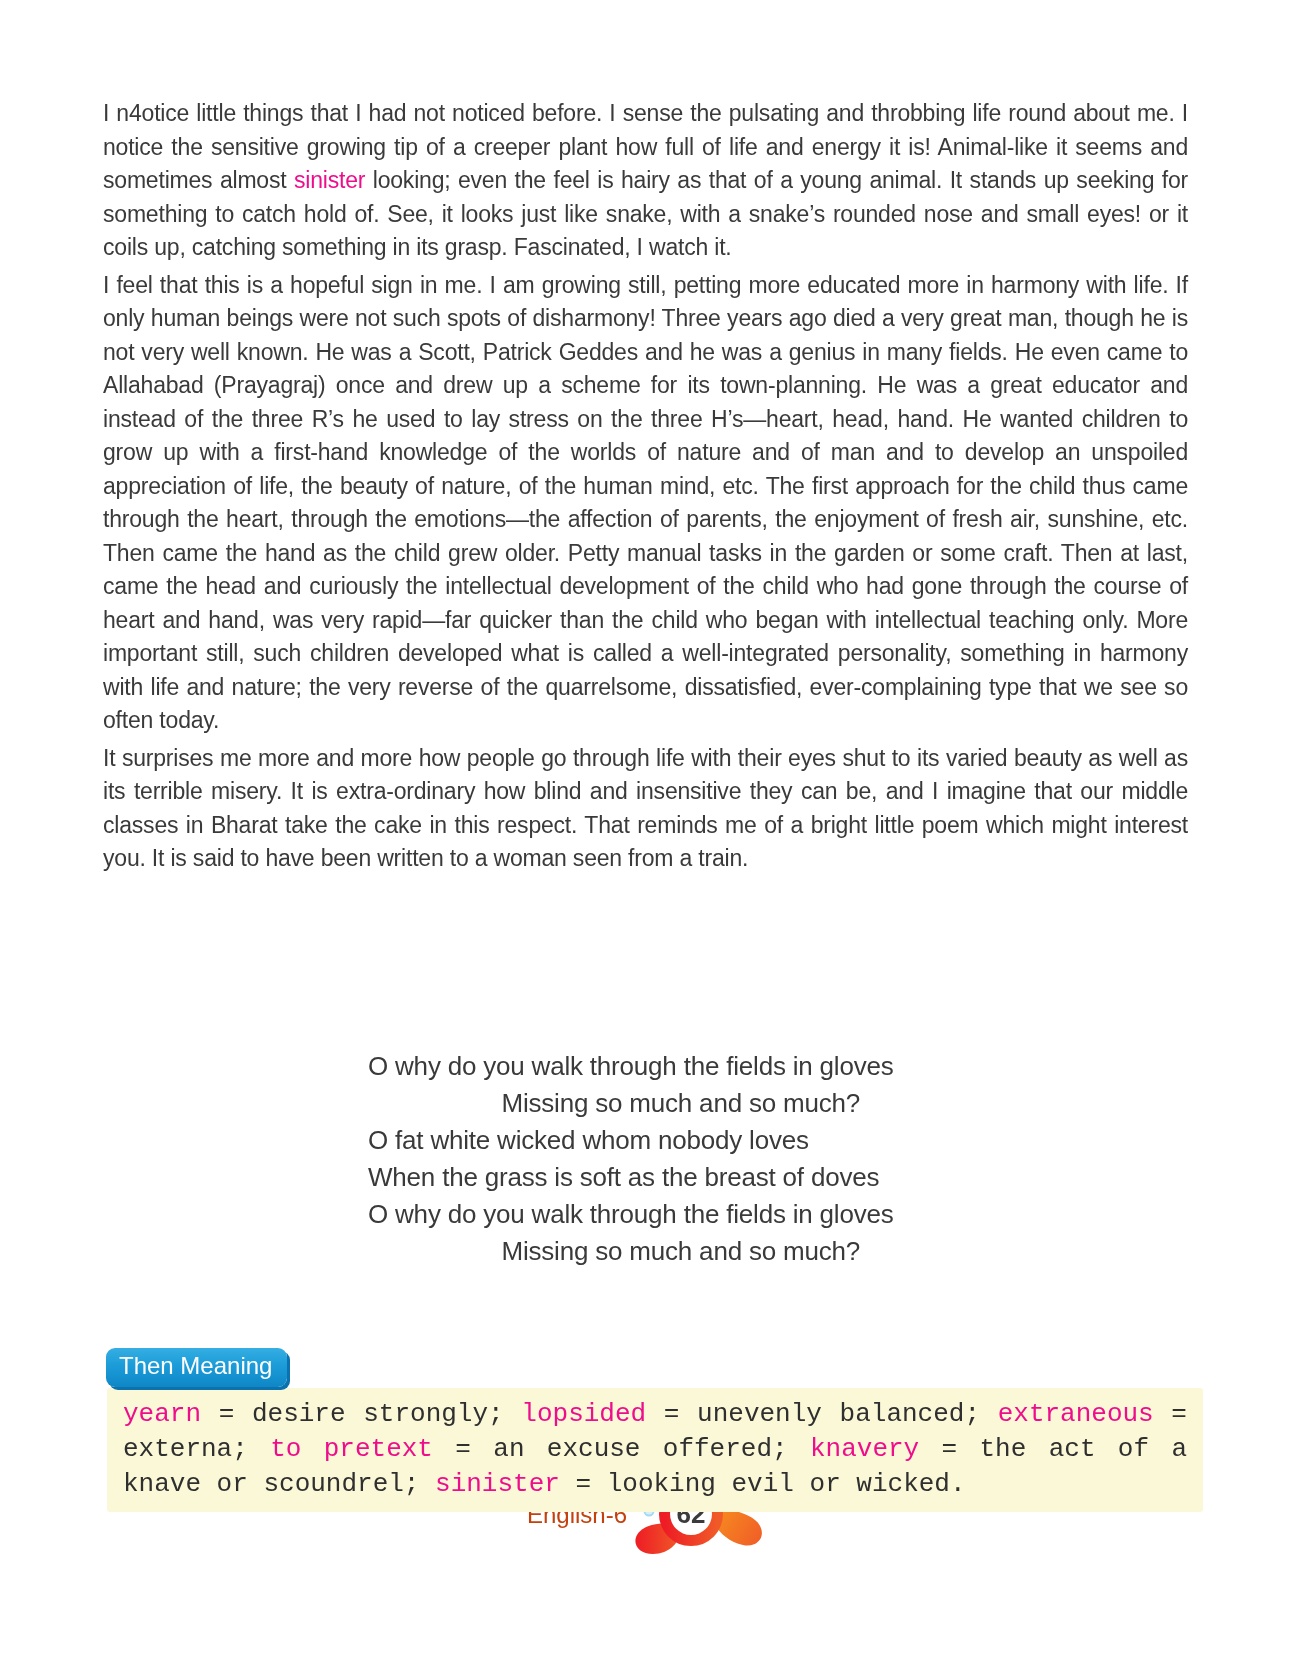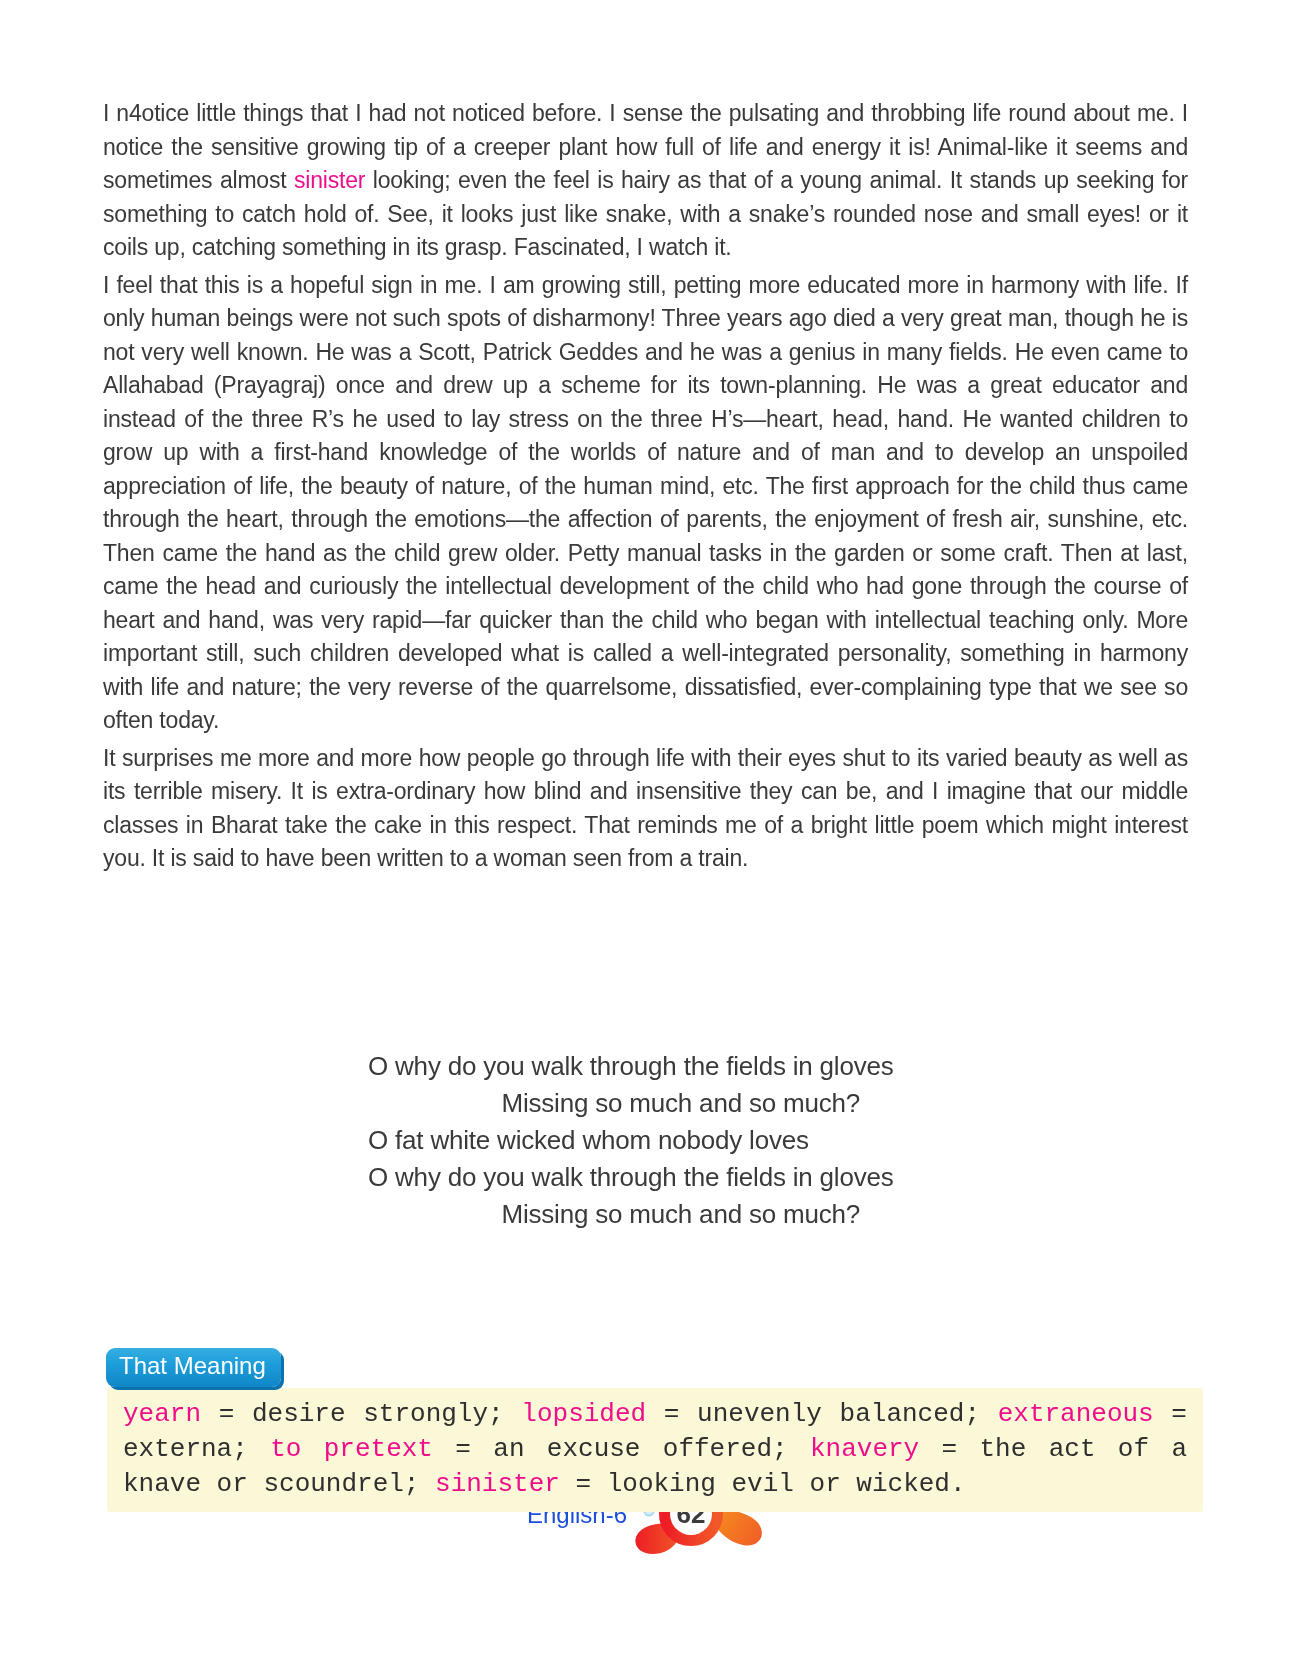--- a/index.html
+++ b/index.html
@@ -39,44 +39,45 @@
     font-family:Liberation Mono, monospace;
     font-size:26px;line-height:35px;color:#2f2f2f;text-align:justify;
   }
   .wm-box .term{color:var(--pink,#ee0e8c);}
 
   .footer{
     position:absolute;left:0;top:1462px;width:100%;
     display:flex;justify-content:center;align-items:center;
   }
   .book{
-    font-size:24px;color:#1d4ed8;position:relative;top:3px;margin-right:2px;
+    font-size:24px;color:#c2410c;position:relative;top:3px;margin-right:2px;
   }
   .logo{display:block;}
 </style>
 </head>
 <body>
 
 <div class="page">
 
   <div class="body-text">
       <p><span>I n4otice little things that I had not noticed before. I sense the pulsating and throbbing life round about me. I notice the sensitive growing tip of a creeper plant how full of life and energy it is! Animal-like it seems and sometimes almost </span><span class="pink">sinister</span><span> looking; even the feel is hairy as that of a young animal. It stands up seeking for something to catch hold of. See, it looks just like snake, with a snake’s rounded nose and small eyes! or it coils up, catching something in its grasp. Fascinated, I watch it.</span></p>
       <p><span>I feel that this is a hopeful sign in me. I am growing still, petting more educated more in harmony with life. If only human beings were not such spots of disharmony! Three years ago died a very great man, though he is not very well known. He was a Scott, Patrick Geddes and he was a genius in many fields. He even came to Allahabad (Prayagraj) once and drew up a scheme for its town-planning. He was a great educator and instead of the three R’s he used to lay stress on the three H’s—heart, head, hand. He wanted children to grow up with a first-hand knowledge of the worlds of nature and of man and to develop an unspoiled appreciation of life, the beauty of nature, of the human mind, etc. The first approach for the child thus came through the heart, through the emotions—the affection of parents, the enjoyment of fresh air, sunshine, etc. Then came the hand as the child grew older. Petty manual tasks in the garden or some craft. Then at last, came the head and curiously the intellectual development of the child who had gone through the course of heart and hand, was very rapid—far quicker than the child who began with intellectual teaching only. More important still, such children developed what is called a well-integrated personality, something in harmony with life and nature; the very reverse of the quarrelsome, dissatisfied, ever-complaining type that we see so often today.</span></p>
       <p><span>It surprises me more and more how people go through life with their eyes shut to its varied beauty as well as its terrible misery. It is extra-ordinary how blind and insensitive they can be, and I imagine that our middle classes in Bharat take the cake in this respect. That reminds me of a bright little poem which might interest you. It is said to have been written to a woman seen from a train.</span></p>
     </div>
 
   <div class="poem">
       <div class="poem-line">O why do you walk through the fields in gloves</div>
       <div class="poem-line indented">Missing so much and so much?</div>
       <div class="poem-line">O fat white wicked whom nobody loves</div>
+      <div class="poem-line">When the grass is soft as the breast of doves</div>
       <div class="poem-line">O why do you walk through the fields in gloves</div>
       <div class="poem-line indented">Missing so much and so much?</div>
     </div>
 
-  <div class="wm-label">That Meaning</div>
+  <div class="wm-label">Then Meaning</div>
 
   <div class="wm-box"><span class="term">yearn</span><span> = desire strongly; </span><span class="term">lopsided</span><span> = unevenly balanced; </span><span class="term">extraneous</span><span> = externa; </span><span class="term">to pretext</span><span> = an excuse offered; </span><span class="term">knavery</span><span> = the act of a knave or scoundrel; </span><span class="term">sinister</span><span> = looking evil or wicked.</span></div>
 
   <div class="footer">
     <span class="book">English-6</span>
     <svg class="logo" width="140" height="100" viewBox="0 0 140 100">
       <defs>
         <linearGradient id="og" x1="0" y1="0" x2="1" y2="1">
           <stop offset="0" stop-color="#f9a11b"></stop>
           <stop offset="1" stop-color="#f05a28"></stop>

